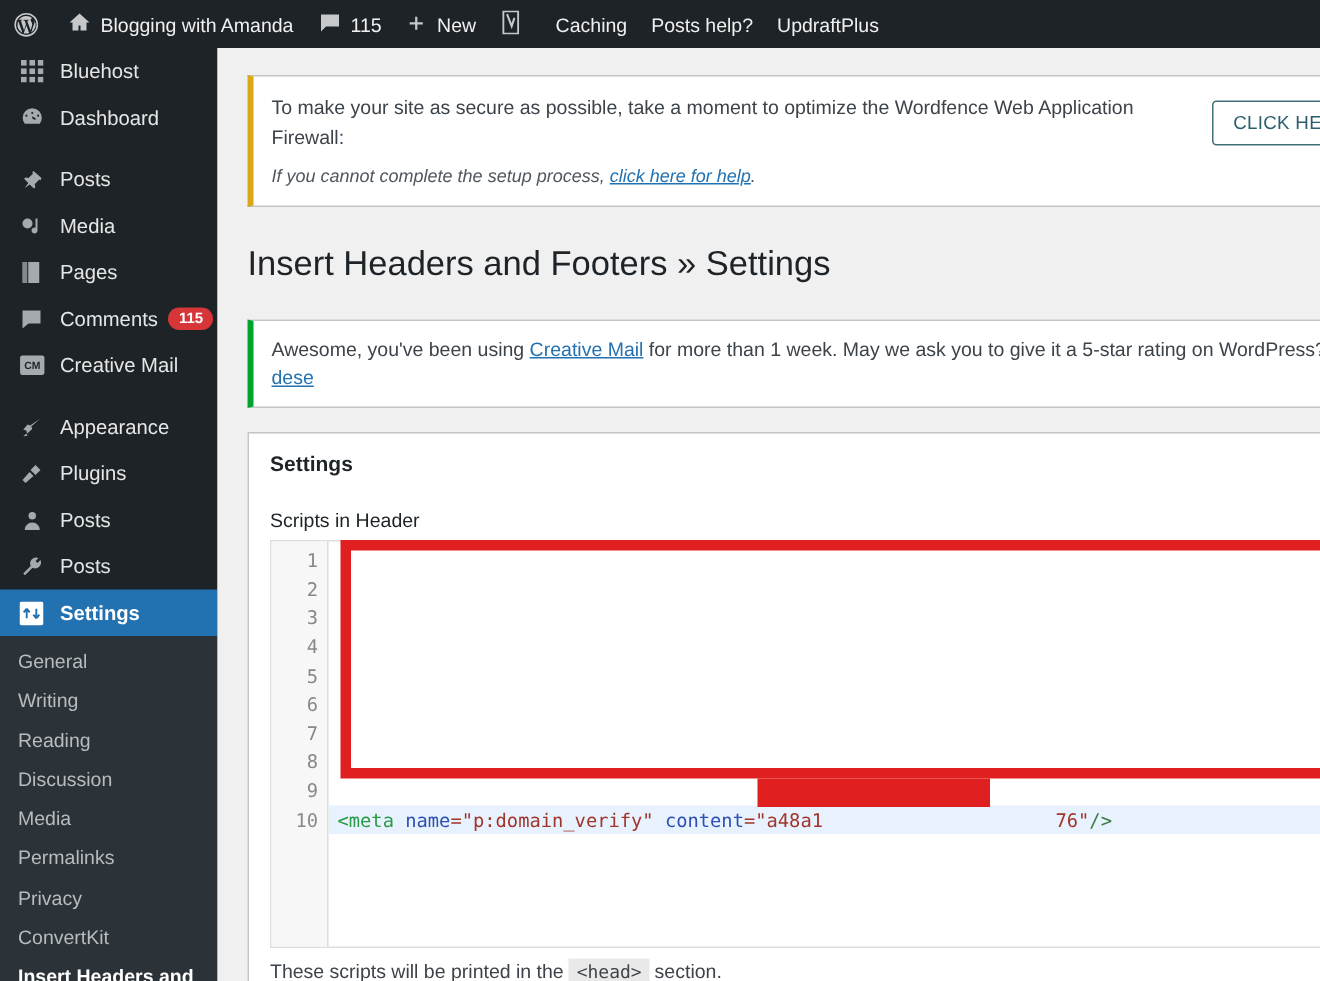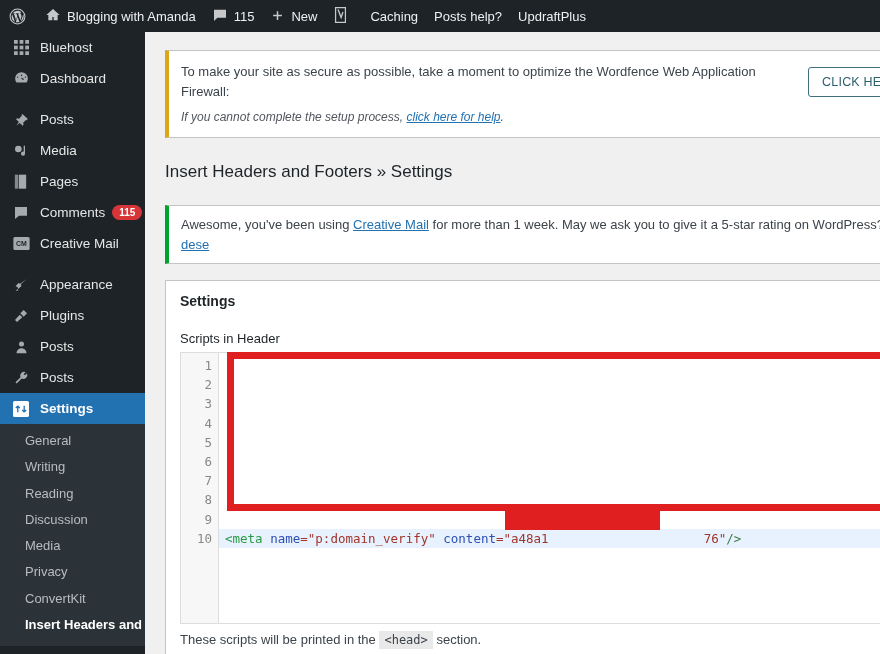--- a/index.html
+++ b/index.html
@@ -69,21 +69,21 @@
   .cnt-bubble {
     background: #d63638; color: #fff;
     border-radius: 10px;
     font-size: 10px; font-weight: 600;
     padding: 2px 7px; margin-left: 7px;
     line-height: 1.1;
   }
   .submenu { background: #2c3338; padding: 4px 0 8px 0; }
   .submenu-item {
     display: block;
-    padding: 6px 0 6px 25px;
+    padding: 6px 0 6px 12px;
     color: #b8bcbf;
     font-size: 13px;
     cursor: pointer;
     white-space: nowrap;
     line-height: 1.1;
   }
   .submenu-item.current { color: #fff; font-weight: 700; }
 
   
   #wpcontent {
@@ -119,21 +119,21 @@
     background: #fff;
     padding: 7px 13px;
     font-size: 12.5px;
     border-radius: 3px;
     white-space: nowrap;
     cursor: pointer;
     letter-spacing: .2px;
   }
 
   h1.page-title {
-    font-size: 17px;
+    font-size: 23px;
     font-weight: 400;
     color: #1d2327;
     padding: 9px 0 4px 0;
     margin: 14px 12px 0 0;
     line-height: 1.3;
   }
 
   .card {
     background: #fff;
     border: 1px solid #c3c4c7;
@@ -389,20 +389,21 @@
     </span>
     <span class="menu-label">Settings</span>
   </div>
 
   <div class="submenu">
     <a class="submenu-item">General</a>
     <a class="submenu-item">Writing</a>
     <a class="submenu-item">Reading</a>
     <a class="submenu-item">Discussion</a>
     <a class="submenu-item">Media</a>
+    <a class="submenu-item">Permalinks</a>
     <a class="submenu-item">Privacy</a>
     <a class="submenu-item">ConvertKit</a>
     <a class="submenu-item current">Insert Headers and</a>
   </div>
 </div>
 
 <div id="wpcontent">
 
   <div class="notice notice-warn" style="margin-right:-80px;">
     <div class="notice-row">

